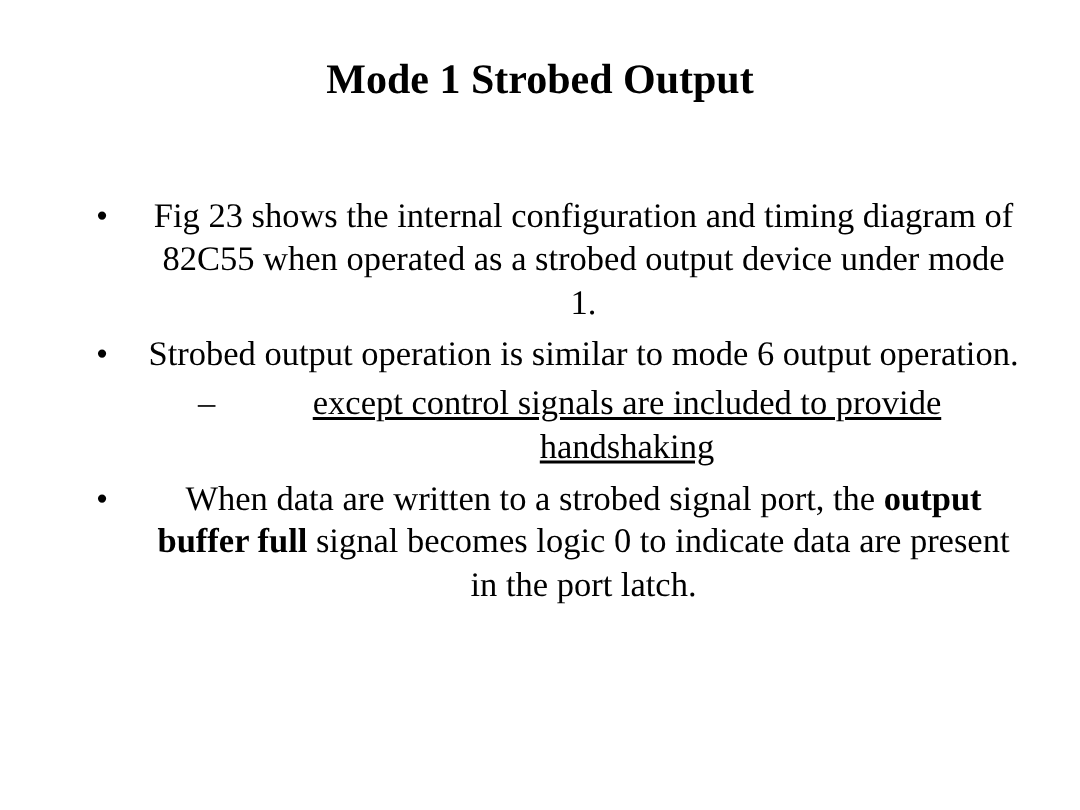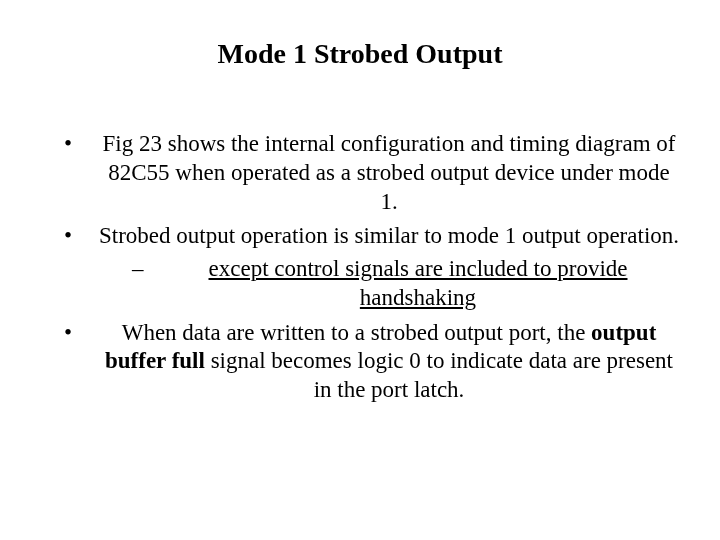--- a/index.html
+++ b/index.html
@@ -67,24 +67,24 @@
 <body>
 
 <div class="slide">
   <div class="title">Mode 1 Strobed Output</div>
 
   <ul class="top">
     <li>
       <span>Fig 23 shows the internal configuration and timing diagram of 82C55 when operated as a strobed output device under mode 1.</span>
     </li>
     <li>
-      <span>Strobed output operation is similar to mode 1 output operation.</span>
+      <span>Strobed output operation is similar to mode 6 output operation.</span>
       <ul class="sub">
         <li>
           <span>except control signals are included to provide handshaking</span>
         </li>
       </ul>
     </li>
     <li>
-      <span>When data are written to a strobed output port, the </span><span class="b">output buffer full</span><span> signal becomes logic 0 to indicate data are present in the port latch.</span>
+      <span>When data are written to a strobed signal port, the </span><span class="b">output buffer full</span><span> signal becomes logic 0 to indicate data are present in the port latch.</span>
     </li>
   </ul>
 </div>
 
 </body></html>

